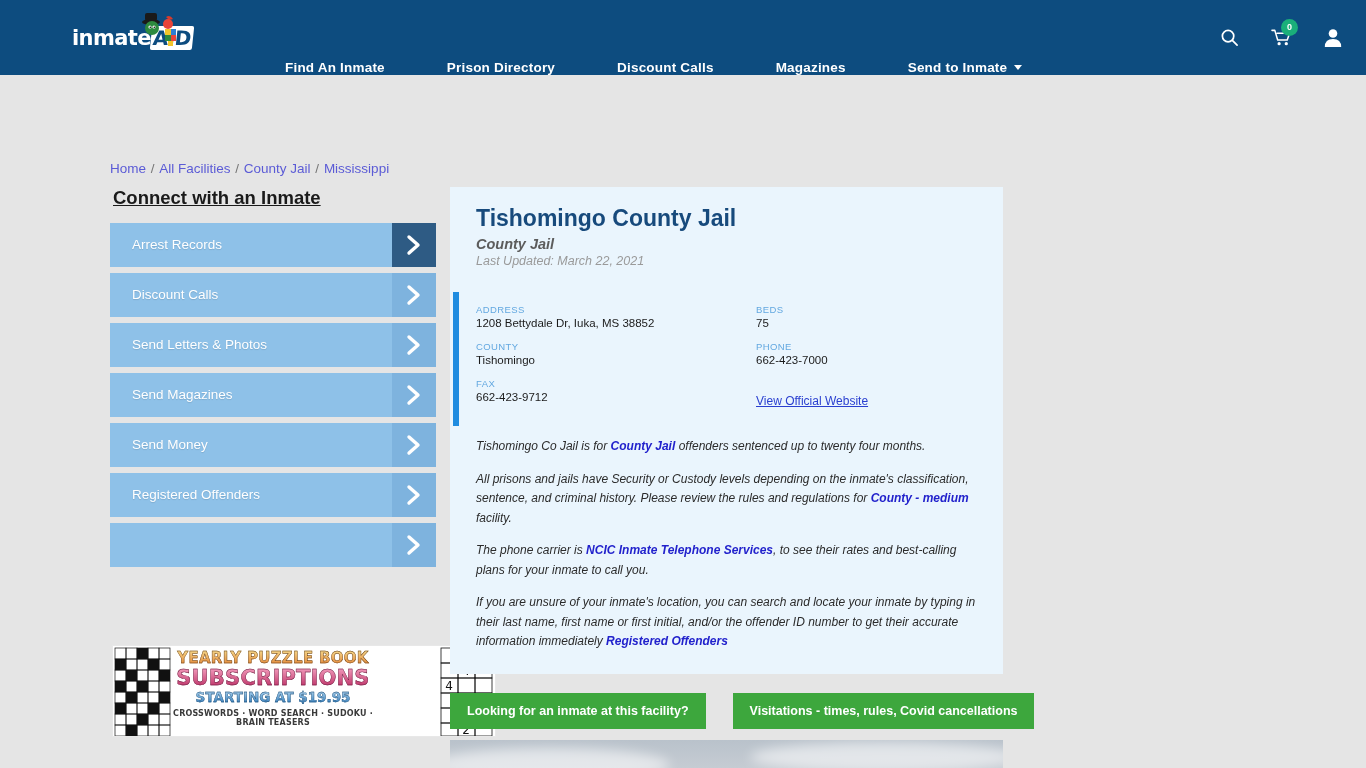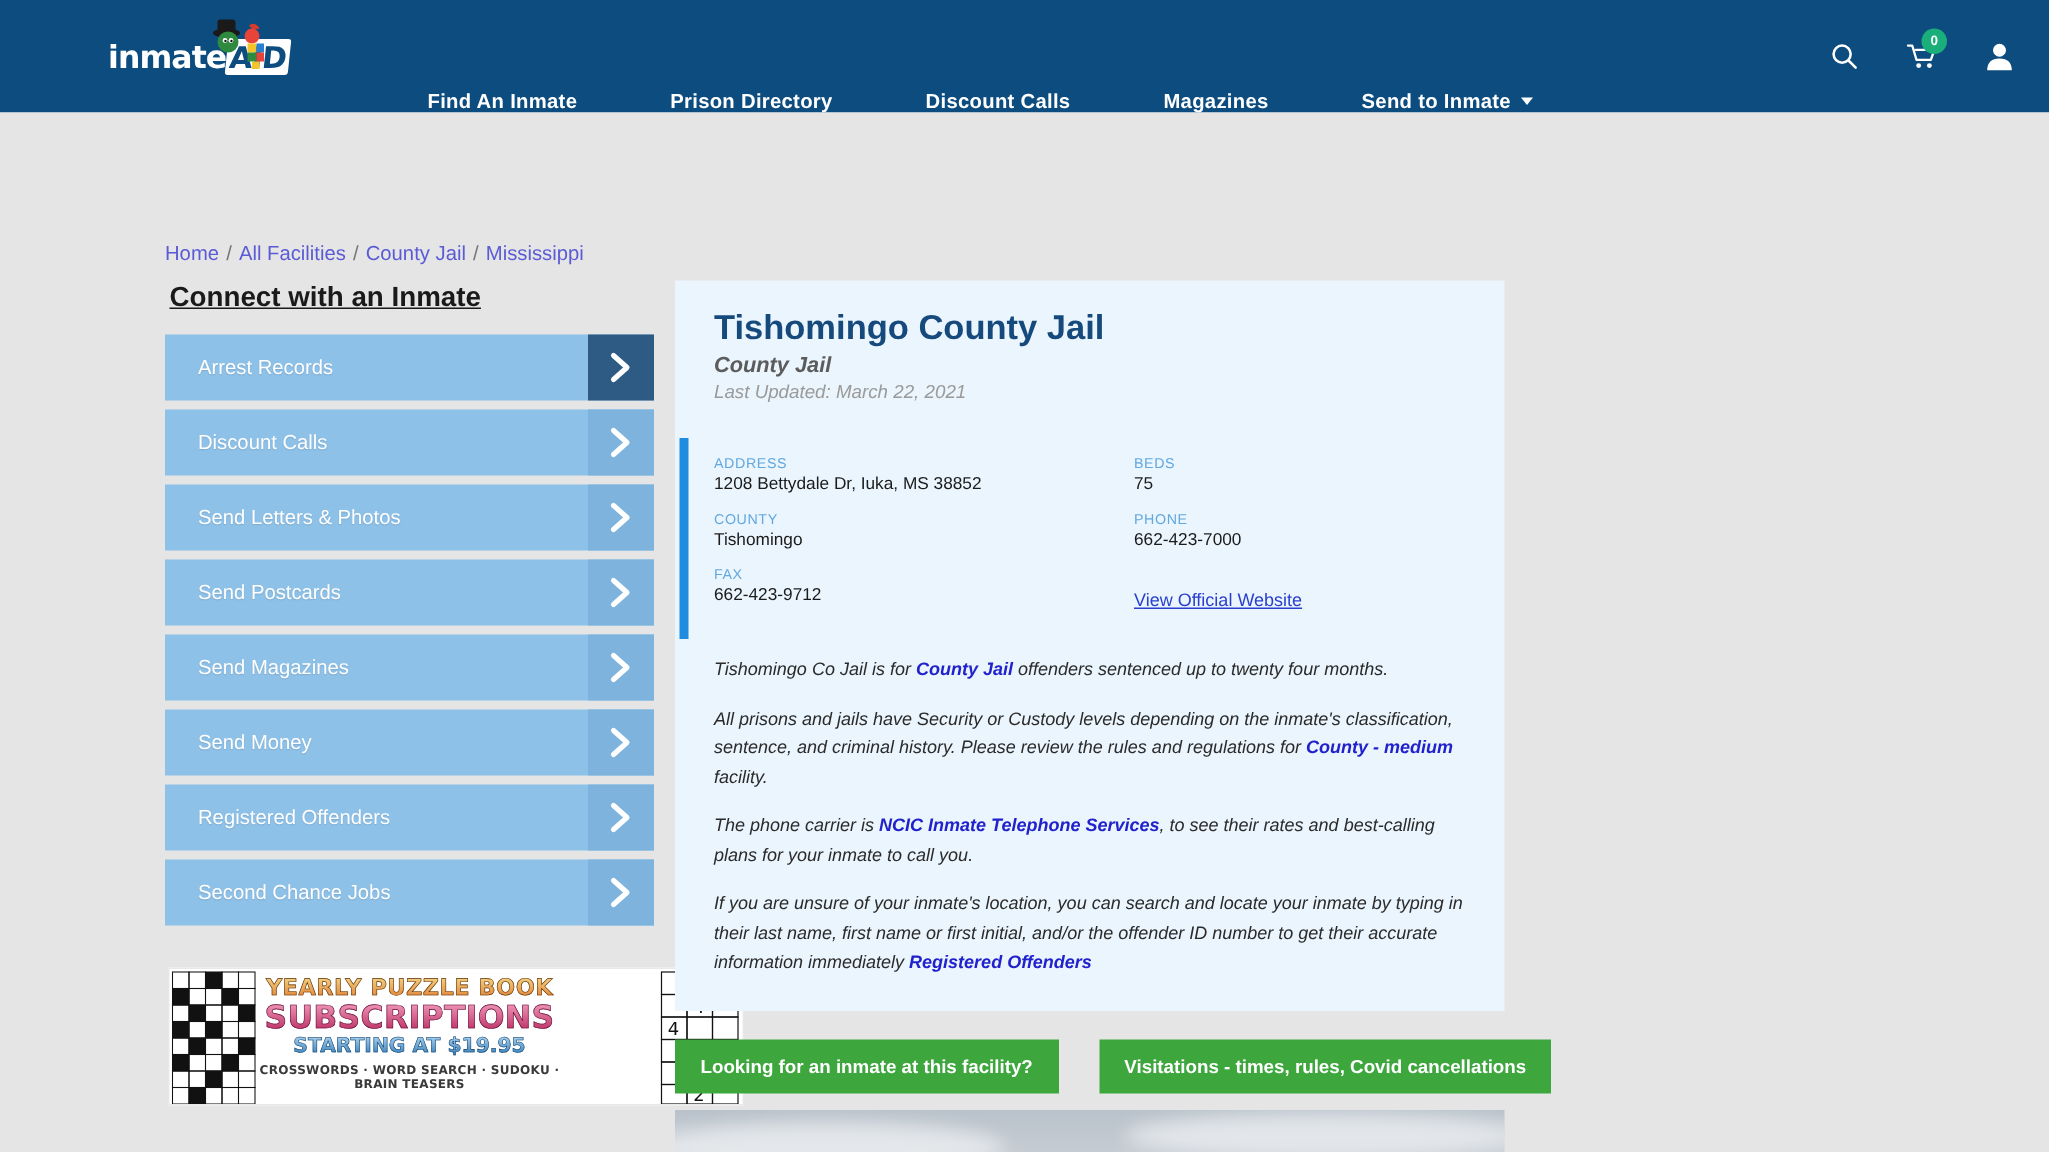--- a/index.html
+++ b/index.html
@@ -449,28 +449,20 @@
 
     <button class="side-btn">
       <span class="label">Send Letters &amp; Photos</span>
       <span class="chev">
         <svg width="17" height="22" viewBox="0 0 17 22">
             <polyline points="3,3 12,11 3,19" fill="none" stroke="#ffffff" stroke-width="3.4" stroke-linecap="round" stroke-linejoin="round"></polyline>
           </svg>
       </span>
     </button>
 
-    <button class="side-btn">
-      <span class="label">Send Postcards</span>
-      <span class="chev">
-        <svg width="17" height="22" viewBox="0 0 17 22">
-            <polyline points="3,3 12,11 3,19" fill="none" stroke="#ffffff" stroke-width="3.4" stroke-linecap="round" stroke-linejoin="round"></polyline>
-          </svg>
-      </span>
-    </button>
 
     <button class="side-btn">
       <span class="label">Send Magazines</span>
       <span class="chev">
         <svg width="17" height="22" viewBox="0 0 17 22">
             <polyline points="3,3 12,11 3,19" fill="none" stroke="#ffffff" stroke-width="3.4" stroke-linecap="round" stroke-linejoin="round"></polyline>
           </svg>
       </span>
     </button>
 
@@ -486,21 +478,20 @@
     <button class="side-btn">
       <span class="label">Registered Offenders</span>
       <span class="chev">
         <svg width="17" height="22" viewBox="0 0 17 22">
             <polyline points="3,3 12,11 3,19" fill="none" stroke="#ffffff" stroke-width="3.4" stroke-linecap="round" stroke-linejoin="round"></polyline>
           </svg>
       </span>
     </button>
 
     <button class="side-btn">
-      <span class="label">Second Chance Jobs</span>
       <span class="chev">
         <svg width="17" height="22" viewBox="0 0 17 22">
             <polyline points="3,3 12,11 3,19" fill="none" stroke="#ffffff" stroke-width="3.4" stroke-linecap="round" stroke-linejoin="round"></polyline>
           </svg>
       </span>
     </button>
   </div>
 
   <div class="puzzle-ad">
     <svg class="ad-cross" viewBox="0 0 62 92">

